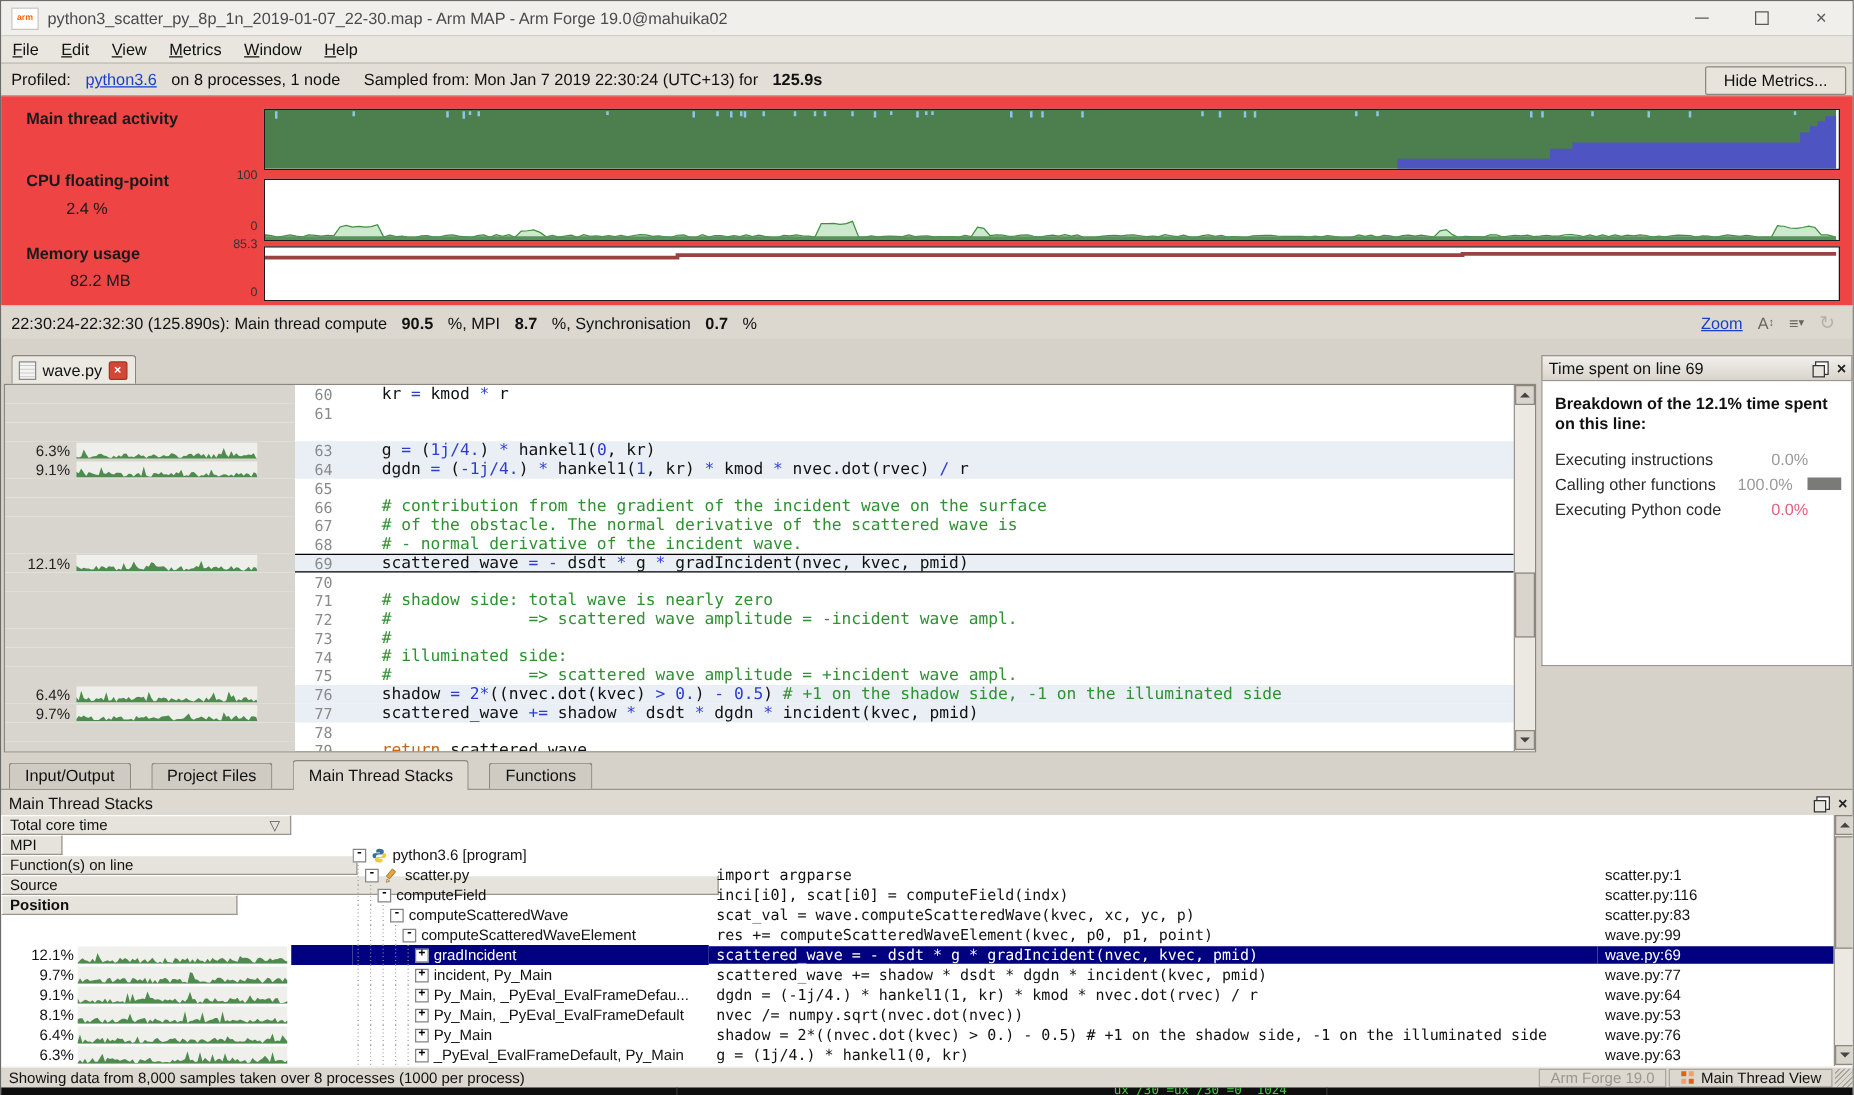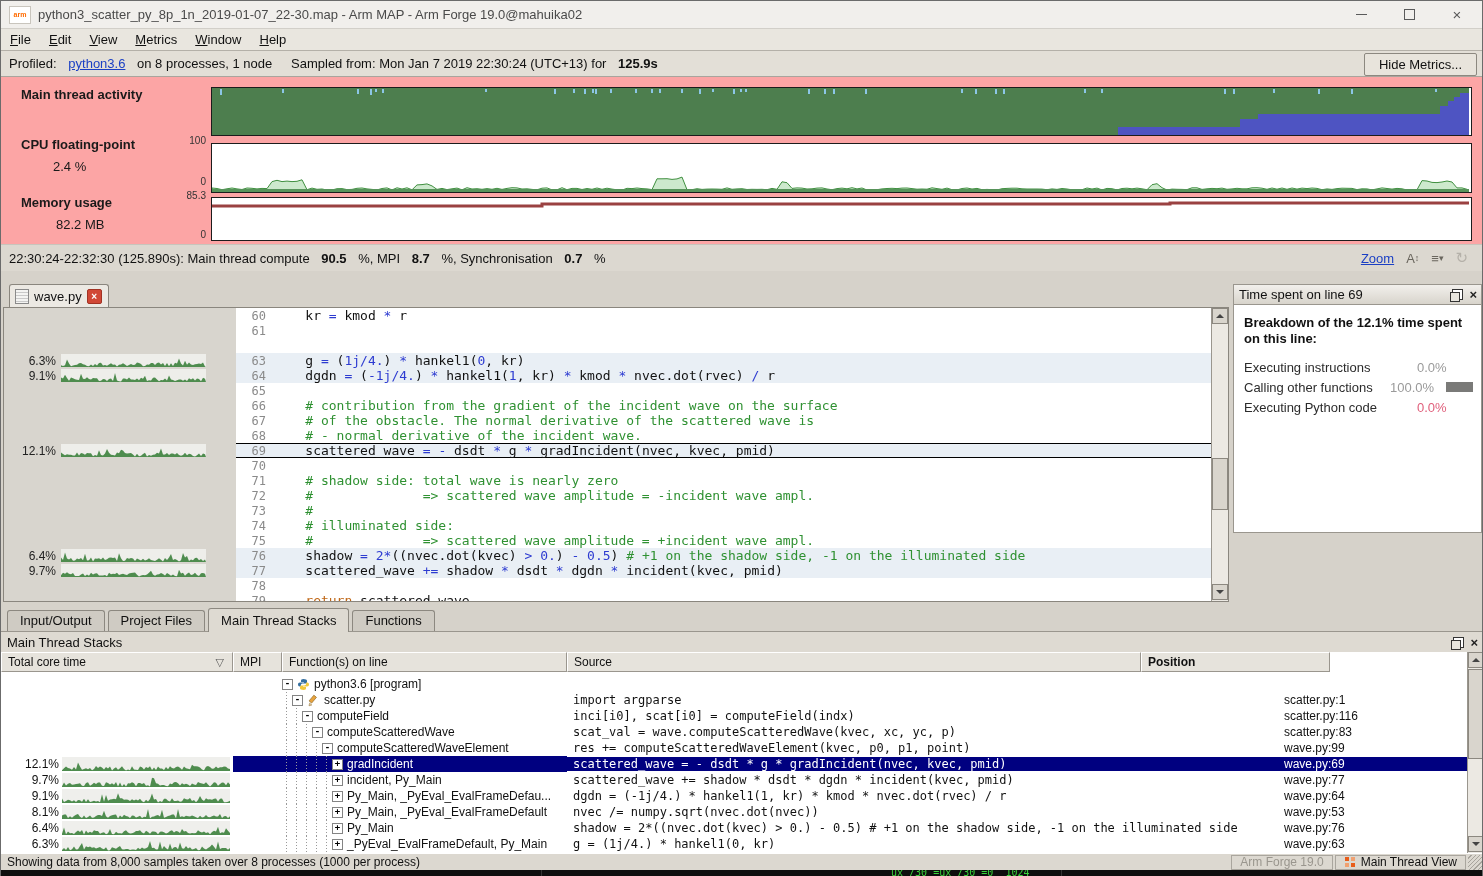--- a/index.html
+++ b/index.html
@@ -21,21 +21,21 @@
   .menu-item u{text-decoration:underline;}
 
   
   .profilebar{position:absolute;left:0;top:50px;width:100%;height:26px;background:#e3dfd7;border-bottom:1px solid #a9a59d;display:flex;align-items:center;box-sizing:border-box;font-size:13px;color:#111;}
   .profilebar .txt{white-space:pre;padding-left:8px;}
   .plink{color:#1a3fc4;text-decoration:underline;}
   .pbold{font-weight:bold;}
   .hide-metrics{position:absolute;right:5px;top:2px;height:21px;padding:0 14px;background:#e8e4dc;border:1px solid #8c8880;border-radius:2px;font-size:13px;display:flex;align-items:center;color:#111;}
 
   
-  .metrics{position:absolute;left:0;top:76px;width:100%;height:167px;background:#fca5a5;}
+  .metrics{position:absolute;left:0;top:76px;width:100%;height:167px;background:#ef4444;}
   .mlabel{position:absolute;font-size:13px;font-weight:bold;color:#1a1a1a;}
   .mvalue{position:absolute;font-size:13px;color:#1a1a1a;}
   .mscale{position:absolute;font-size:10px;color:#333;width:40px;text-align:right;}
   .chart{position:absolute;left:210px;width:1259px;border:1px solid #1c1c1c;background:#fff;box-sizing:content-box;}
   .chart svg{display:block;}
 
   
   .summary{position:absolute;left:0;top:243px;width:100%;height:27px;background:#dcd8d0;border-top:1px solid #c8c4bc;font-size:13px;display:flex;align-items:center;box-sizing:border-box;}
   .summary .txt{white-space:pre;padding-left:8px;color:#111;}
   .s-compute{color:#49a949;font-weight:bold;}
@@ -81,27 +81,27 @@
   .rprow .val{width:52px;text-align:left;color:#9a9a9a;}
   .rprow .val.pink{color:#e0607c;}
   .rprow .bar{height:10px;background:#7a7a78;margin-left:4px;}
   .panicons{margin-left:auto;display:flex;align-items:center;gap:6px;padding-right:4px;}
   .ic-float{width:9px;height:9px;border:1px solid #333;position:relative;background:#fff;}
   .ic-float::before{content:"";position:absolute;left:-3px;top:2px;width:8px;height:8px;border:1px solid #333;background:#e8e5de;}
   .ic-x{font-size:13px;font-weight:bold;color:#222;line-height:1;}
 
   
   .btabs{position:absolute;left:0;top:608px;width:100%;height:23px;background:#d6d2ca;border-bottom:1px solid #9a968e;box-sizing:border-box;display:flex;align-items:flex-end;padding-left:6px;}
-  .btab{font-size:13px;color:#111;background:#cfcbc3;border:1px solid #8c8880;border-bottom:none;border-radius:3px 3px 0 0;padding:2px 12px 3px;margin-right:3px;height:15px;}
+  .btab{font-size:13px;color:#111;background:#cfcbc3;border:1px solid #8c8880;border-bottom:none;border-radius:3px 3px 0 0;padding:2px 12px 3px;margin-right:16px;height:15px;}
   .btab.active{background:#dedad2;padding-top:4px;height:16px;position:relative;z-index:2;margin-bottom:-1px;}
 
   
   .stackshead{position:absolute;left:0;top:631px;width:100%;height:20px;background:#dedad2;display:flex;align-items:center;font-size:13px;color:#111;padding-left:6px;box-sizing:border-box;}
   .stable{position:absolute;left:0;top:651px;width:100%;height:201px;background:#fff;overflow:hidden;}
-  .thead{position:absolute;left:0;top:0;height:20px;display:flex;}
+  .thead{position:absolute;left:0;top:0;height:20px;display:flex;flex-direction:column;}
   .th{background:#e6e3dc;border-top:1px solid #fff;border-left:1px solid #fff;border-right:1px solid #9a968e;border-bottom:1px solid #9a968e;box-sizing:border-box;font-size:12px;color:#111;display:flex;align-items:center;padding-left:6px;height:20px;}
   .sortic{margin-left:auto;margin-right:8px;color:#555;font-size:11px;}
   .tbody{position:absolute;left:0;top:24px;width:1466px;}
   .trow{display:flex;height:16px;align-items:center;font-size:12px;color:#111;}
   .c-time{width:232px;flex:none;display:flex;align-items:center;height:16px;}
   .tpct{width:58px;text-align:right;font-size:12px;flex:none;}
   .tspark{margin-left:3px;height:14px;display:flex;flex:none;}
   .c-mpi{width:49px;flex:none;height:16px;box-sizing:border-box;}
   .c-func{width:285px;flex:none;display:flex;align-items:center;height:16px;overflow:hidden;white-space:nowrap;}
   .c-src{width:711px;flex:none;font-family:"DejaVu Sans Mono",monospace;font-size:12px;white-space:pre;overflow:hidden;padding-left:6px;box-sizing:border-box;}

